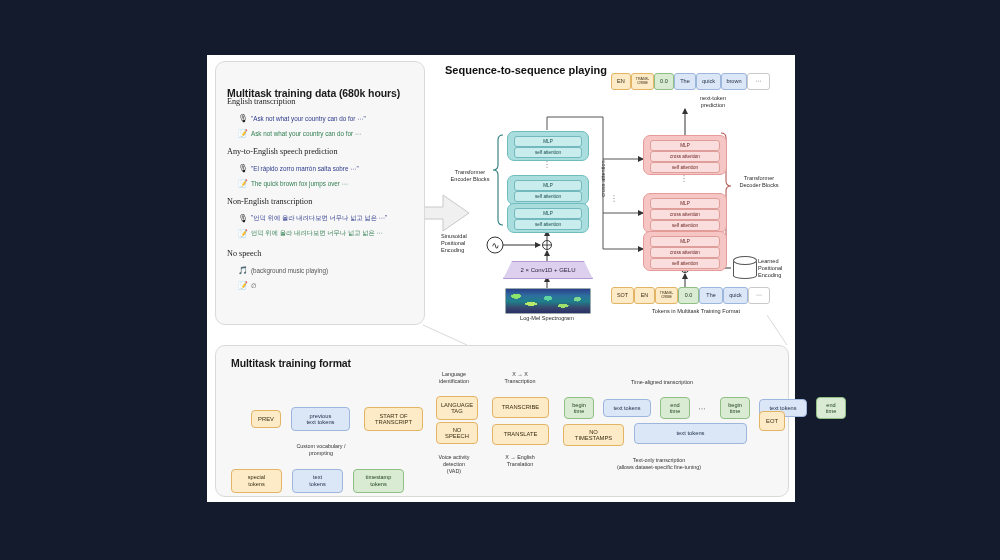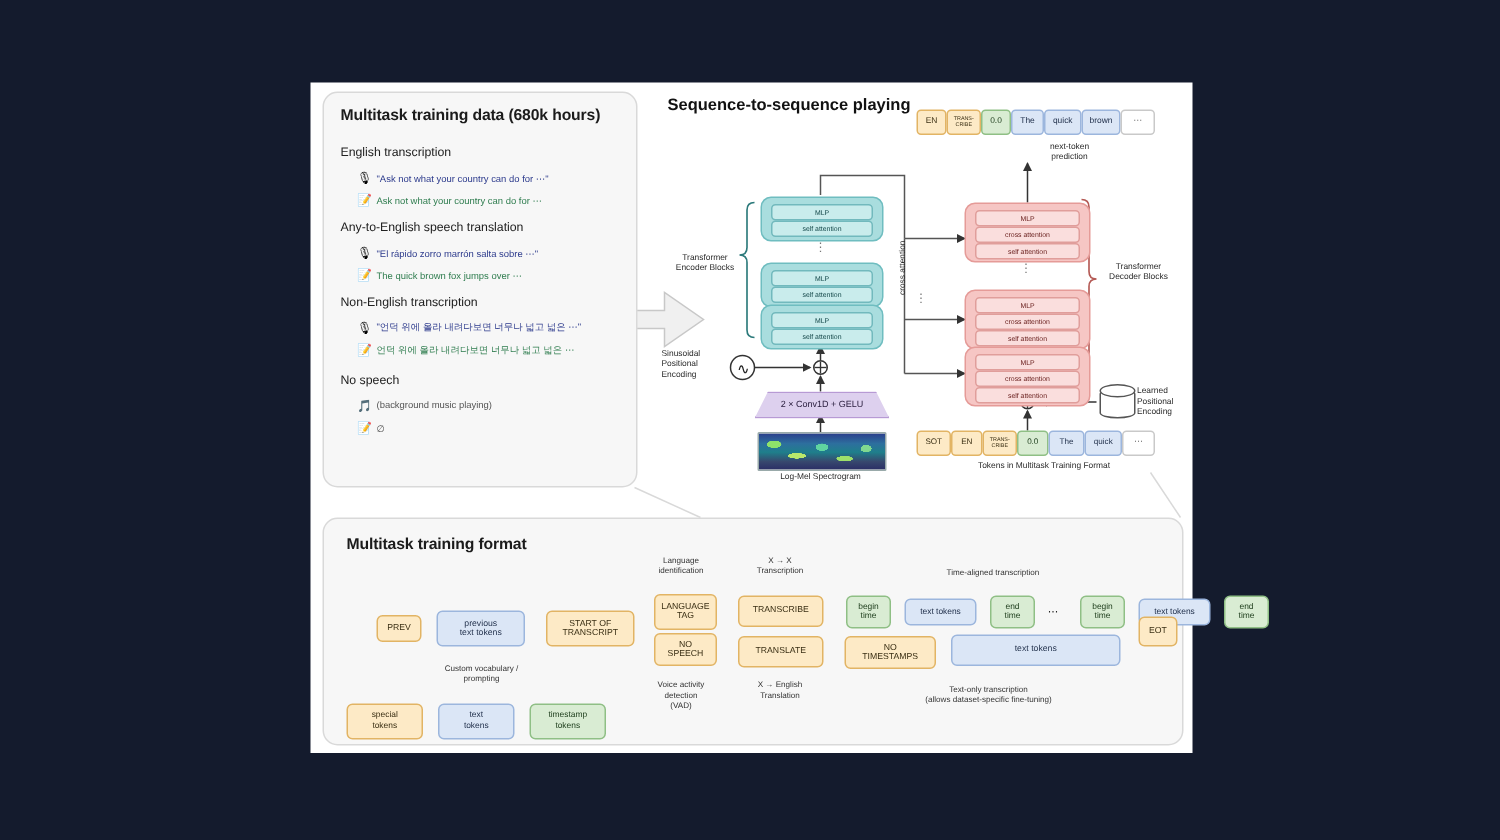--- a/index.html
+++ b/index.html
@@ -16,26 +16,26 @@
     background:#ffffff;
   }
   .panel{
     position:absolute;background:#f7f7f7;border:1px solid #d9d9d9;border-radius:10px;
   }
   #panel-data{left:8px;top:6px;width:208px;height:262px;}
   #panel-format{left:8px;top:290px;width:572px;height:150px;}
   .panel-title{
     position:absolute;font-weight:bold;color:#1b1b1b;letter-spacing:-0.1px;
   }
-  #data-title{left:20px;top:16px;font-size:10.5px;}
+  #data-title{left:20px;top:32px;font-size:10.5px;}
   #s2s-title{position:absolute;left:238px;top:9px;font-size:11px;font-weight:bold;color:#111;}
   #format-title{left:20px;top:16px;font-size:10.5px;}
 
   
-  .cat{position:absolute;left:20px;font-size:8.2px;color:#212121;white-space:nowrap;}
+  .cat{position:absolute;left:20px;font-size:8.2px;color:#212121;white-space:nowrap;font-family:Liberation Serif, serif;}
   .row{position:absolute;left:31px;font-size:6.3px;white-space:nowrap;display:flex;align-items:center;gap:4px;}
   .row .ic{width:9px;height:9px;display:inline-block;line-height:9px;text-align:center;font-size:8px;}
   .row .tx{display:inline-block;}
   .speech{color:#2c3a8c;}
   .text-g{color:#2f7d4f;}
   .mute{color:#555;}
 
   
   .box{position:absolute;box-sizing:border-box;display:flex;align-items:center;
        justify-content:center;text-align:center;border-radius:3px;line-height:1.08;}
@@ -178,21 +178,21 @@
   <div class="cat" style="top:42px">English transcription</div>
   <div class="row" style="top:59px">
     <span class="ic">🎙</span>
     <span class="tx speech">"Ask not what your country can do for ⋯"</span>
   </div>
   <div class="row" style="top:74px">
     <span class="ic">📝</span>
     <span class="tx text-g">Ask not what your country can do for ⋯</span>
   </div>
 
-  <div class="cat" style="top:92px">Any-to-English speech translation</div>
+  <div class="cat" style="top:92px">Any-to-English speech prediction</div>
   <div class="row" style="top:109px">
     <span class="ic">🎙</span>
     <span class="tx speech">"El rápido zorro marrón salta sobre ⋯"</span>
   </div>
   <div class="row" style="top:124px">
     <span class="ic">📝</span>
     <span class="tx text-g">The quick brown fox jumps over ⋯</span>
   </div>
 
   <div class="cat" style="top:142px">Non-English transcription</div>

